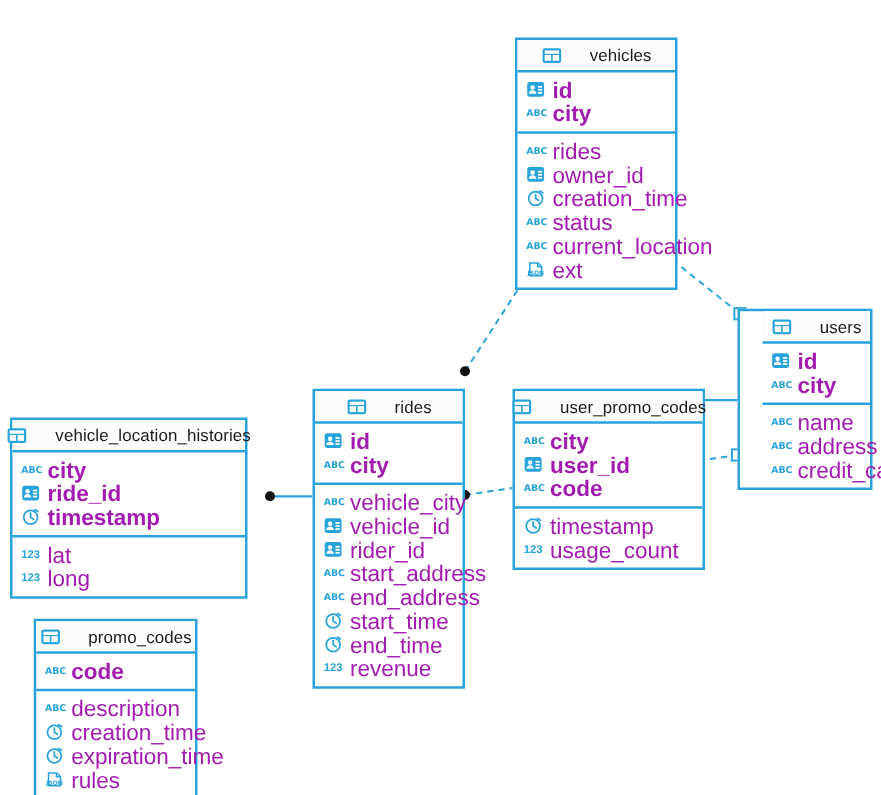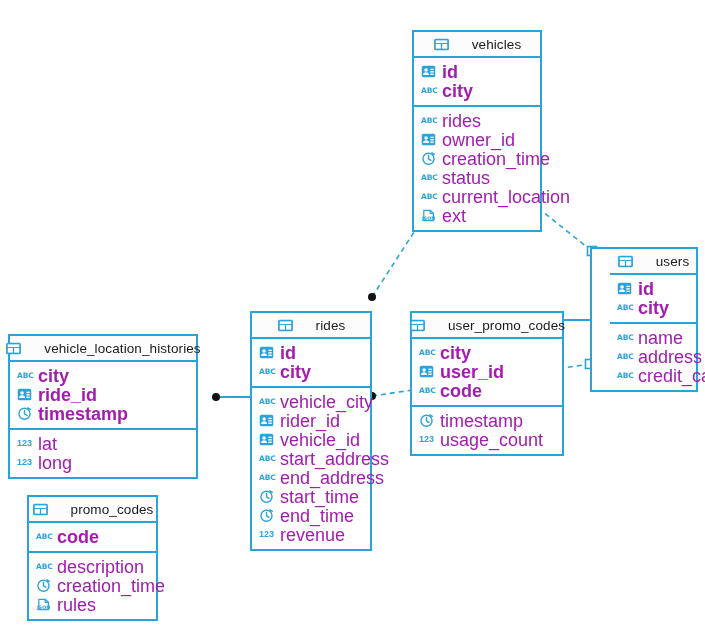--- a/index.html
+++ b/index.html
@@ -339,34 +339,34 @@
             <span class="ic">
               <svg viewBox="0 0 16 16" xmlns="http://www.w3.org/2000/svg">
                 <rect x="0.8" y="1.8" width="14.4" height="12.4" rx="2" fill="#2AA3DA"></rect>
                 <circle cx="5.4" cy="6.4" r="1.9" fill="#ffffff"></circle>
                 <path d="M2.2 11.8c0-1.9 1.5-3 3.2-3s3.2 1.1 3.2 3z" fill="#ffffff"></path>
                 <rect x="10" y="5" width="3.6" height="1.5" fill="#ffffff"></rect>
                 <rect x="10" y="7.6" width="3.6" height="1.5" fill="#ffffff"></rect>
                 <rect x="10" y="10.2" width="3.6" height="1.5" fill="#ffffff"></rect>
               </svg>
             </span>
+            <span class="fname">vehicle_id</span>
+          </div>
+          <div class="field">
+            <span class="ic">
+              <svg viewBox="0 0 16 16" xmlns="http://www.w3.org/2000/svg">
+                <rect x="0.8" y="1.8" width="14.4" height="12.4" rx="2" fill="#2AA3DA"></rect>
+                <circle cx="5.4" cy="6.4" r="1.9" fill="#ffffff"></circle>
+                <path d="M2.2 11.8c0-1.9 1.5-3 3.2-3s3.2 1.1 3.2 3z" fill="#ffffff"></path>
+                <rect x="10" y="5" width="3.6" height="1.5" fill="#ffffff"></rect>
+                <rect x="10" y="7.6" width="3.6" height="1.5" fill="#ffffff"></rect>
+                <rect x="10" y="10.2" width="3.6" height="1.5" fill="#ffffff"></rect>
+              </svg>
+            </span>
             <span class="fname">rider_id</span>
-          </div>
-          <div class="field">
-            <span class="ic">
-              <svg viewBox="0 0 16 16" xmlns="http://www.w3.org/2000/svg">
-                <rect x="0.8" y="1.8" width="14.4" height="12.4" rx="2" fill="#2AA3DA"></rect>
-                <circle cx="5.4" cy="6.4" r="1.9" fill="#ffffff"></circle>
-                <path d="M2.2 11.8c0-1.9 1.5-3 3.2-3s3.2 1.1 3.2 3z" fill="#ffffff"></path>
-                <rect x="10" y="5" width="3.6" height="1.5" fill="#ffffff"></rect>
-                <rect x="10" y="7.6" width="3.6" height="1.5" fill="#ffffff"></rect>
-                <rect x="10" y="10.2" width="3.6" height="1.5" fill="#ffffff"></rect>
-              </svg>
-            </span>
-            <span class="fname">vehicle_id</span>
           </div>
           <div class="field">
             <span class="ic-abc">ABC</span>
             <span class="fname">start_address</span>
           </div>
           <div class="field">
             <span class="ic-abc">ABC</span>
             <span class="fname">end_address</span>
           </div>
           <div class="field">
@@ -476,20 +476,30 @@
                 <circle cx="8" cy="8.3" r="5.9" fill="none" stroke="#2AA3DA" stroke-width="1.5"></circle>
                 <path d="M8 4.8V8.3l2.6 1.7" fill="none" stroke="#2AA3DA" stroke-width="1.5" stroke-linecap="round"></path>
                 <path d="M11.6 1.9l2.6 1.6" stroke="#2AA3DA" stroke-width="1.5" stroke-linecap="round"></path>
               </svg>
             </span>
             <span class="fname">creation_time</span>
           </div>
           <div class="field">
             <span class="ic">
               <svg viewBox="0 0 16 16" xmlns="http://www.w3.org/2000/svg">
+                <circle cx="8" cy="8.3" r="5.9" fill="none" stroke="#2AA3DA" stroke-width="1.5"></circle>
+                <path d="M8 4.8V8.3l2.6 1.7" fill="none" stroke="#2AA3DA" stroke-width="1.5" stroke-linecap="round"></path>
+                <path d="M11.6 1.9l2.6 1.6" stroke="#2AA3DA" stroke-width="1.5" stroke-linecap="round"></path>
+              </svg>
+            </span>
+            <span class="fname">expiration_time</span>
+          </div>
+          <div class="field">
+            <span class="ic">
+              <svg viewBox="0 0 16 16" xmlns="http://www.w3.org/2000/svg">
                 <path d="M3 2.6h7.1L13.2 5.6v7.8H3z" fill="none" stroke="#2AA3DA" stroke-width="1.3"></path>
                 <path d="M9.8 2.6v3.1h3.2" fill="none" stroke="#2AA3DA" stroke-width="1.3"></path>
                 <text x="8.1" y="12.6" font-family="DejaVu Sans, sans-serif" font-size="5.1" font-weight="bold" fill="#2AA3DA" text-anchor="middle">JSON</text>
               </svg>
             </span>
             <span class="fname">rules</span>
           </div>
         </div>
       </div>
     </div>

